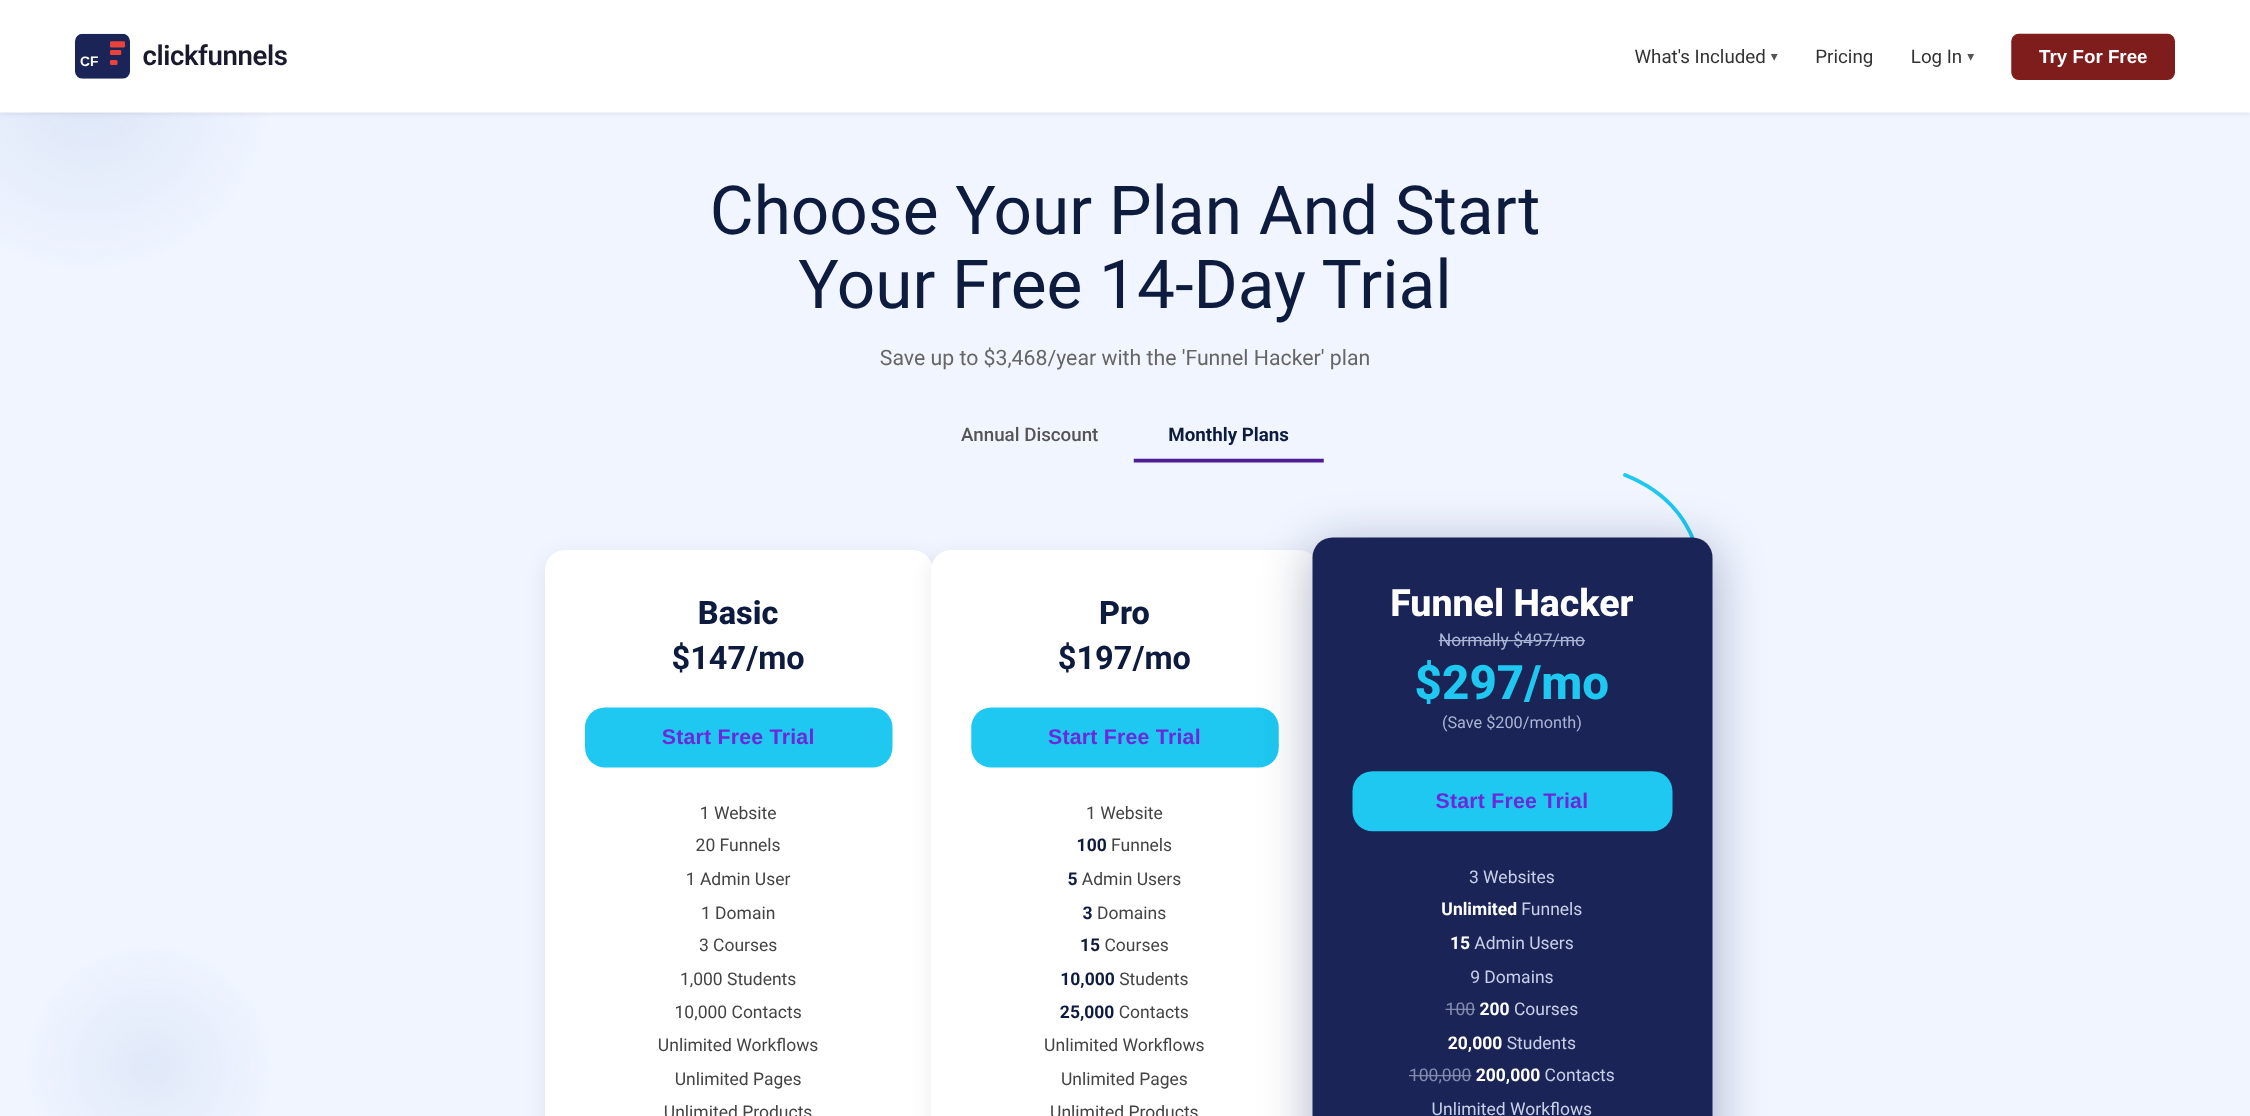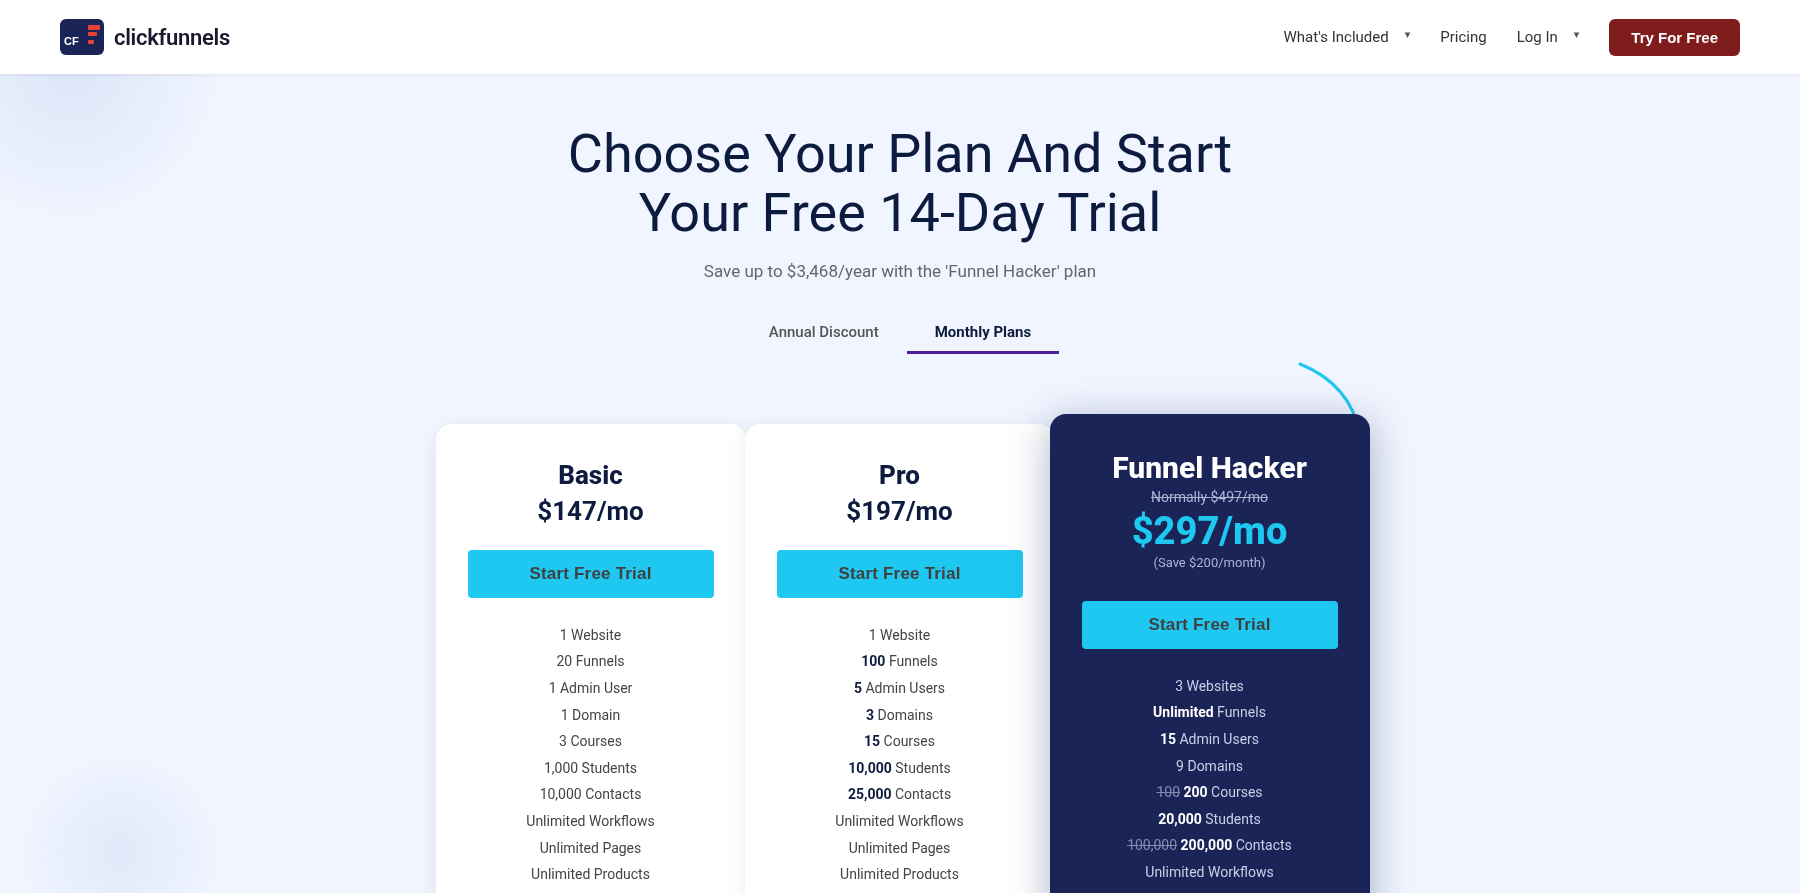--- a/index.html
+++ b/index.html
@@ -33,21 +33,21 @@
       border-radius: 50%;
       pointer-events: none;
     }
 
     
     nav {
       display: flex;
       align-items: center;
       justify-content: space-between;
       padding: 0 60px;
-      height: 74px;
+      height: 90px;
       background: white;
       box-shadow: 0 1px 4px rgba(0,0,0,0.08);
       position: relative;
       z-index: 10;
     }
     .nav-logo {
       display: flex;
       align-items: center;
       gap: 10px;
     }
@@ -64,21 +64,22 @@
     .nav-links {
       display: flex;
       align-items: center;
       gap: 30px;
     }
     .nav-link {
       font-size: 15px;
       color: #333;
       text-decoration: none;
       display: flex;
-      gap: 16px;
+      align-items: center;
+      gap: 4px;
       cursor: pointer;
     }
     .nav-link .chevron {
       font-size: 11px;
       color: #555;
     }
     .nav-cta {
       background: #7f1d1d;
       color: white;
       border: none;
@@ -219,23 +220,23 @@
       color: #aab4d4;
       text-align: center;
       margin-bottom: 31px;
     }
 
     .plan-btn {
       display: block;
       width: 100%;
       padding: 14px;
       background: #1ec8f0;
-      color: #404040;
+      color: #6d28d9;
       border: none;
-      border-radius: 4px;
+      border-radius: 16px;
       font-size: 17px;
       font-weight: 700;
       text-align: center;
       cursor: pointer;
       margin-bottom: 24px;
       letter-spacing: 0.2px;
     }
 
     .plan-features {
       list-style: none;

